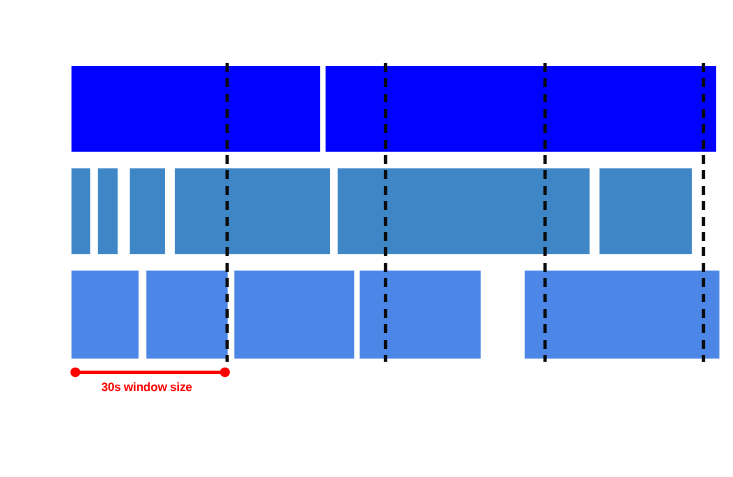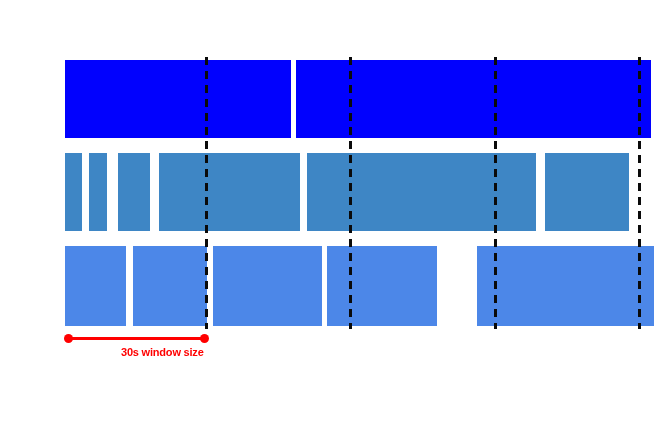--- a/index.html
+++ b/index.html
@@ -40,21 +40,20 @@
     z-index: 3;
   }
   .arrow-label {
     position: absolute;
     color: #ff0000;
     font-size: 11px;
     font-weight: bold;
     letter-spacing: -0.2px;
     white-space: nowrap;
     z-index: 3;
-    margin-left: 29px;
   }
 </style>
 </head>
 <body>
 
 <div id="figure">
   <div id="rows-layer">
       <div class="segment-bar" style="left: 65px; width: 226px; top: 60px; height: 78px; background: rgb(1, 1, 254);"></div>
       <div class="segment-bar" style="left: 296px; width: 355px; top: 60px; height: 78px; background: rgb(1, 1, 254);"></div>
       <div class="segment-bar" style="left: 65px; width: 17px; top: 153px; height: 78px; background: rgb(62, 134, 197);"></div>

